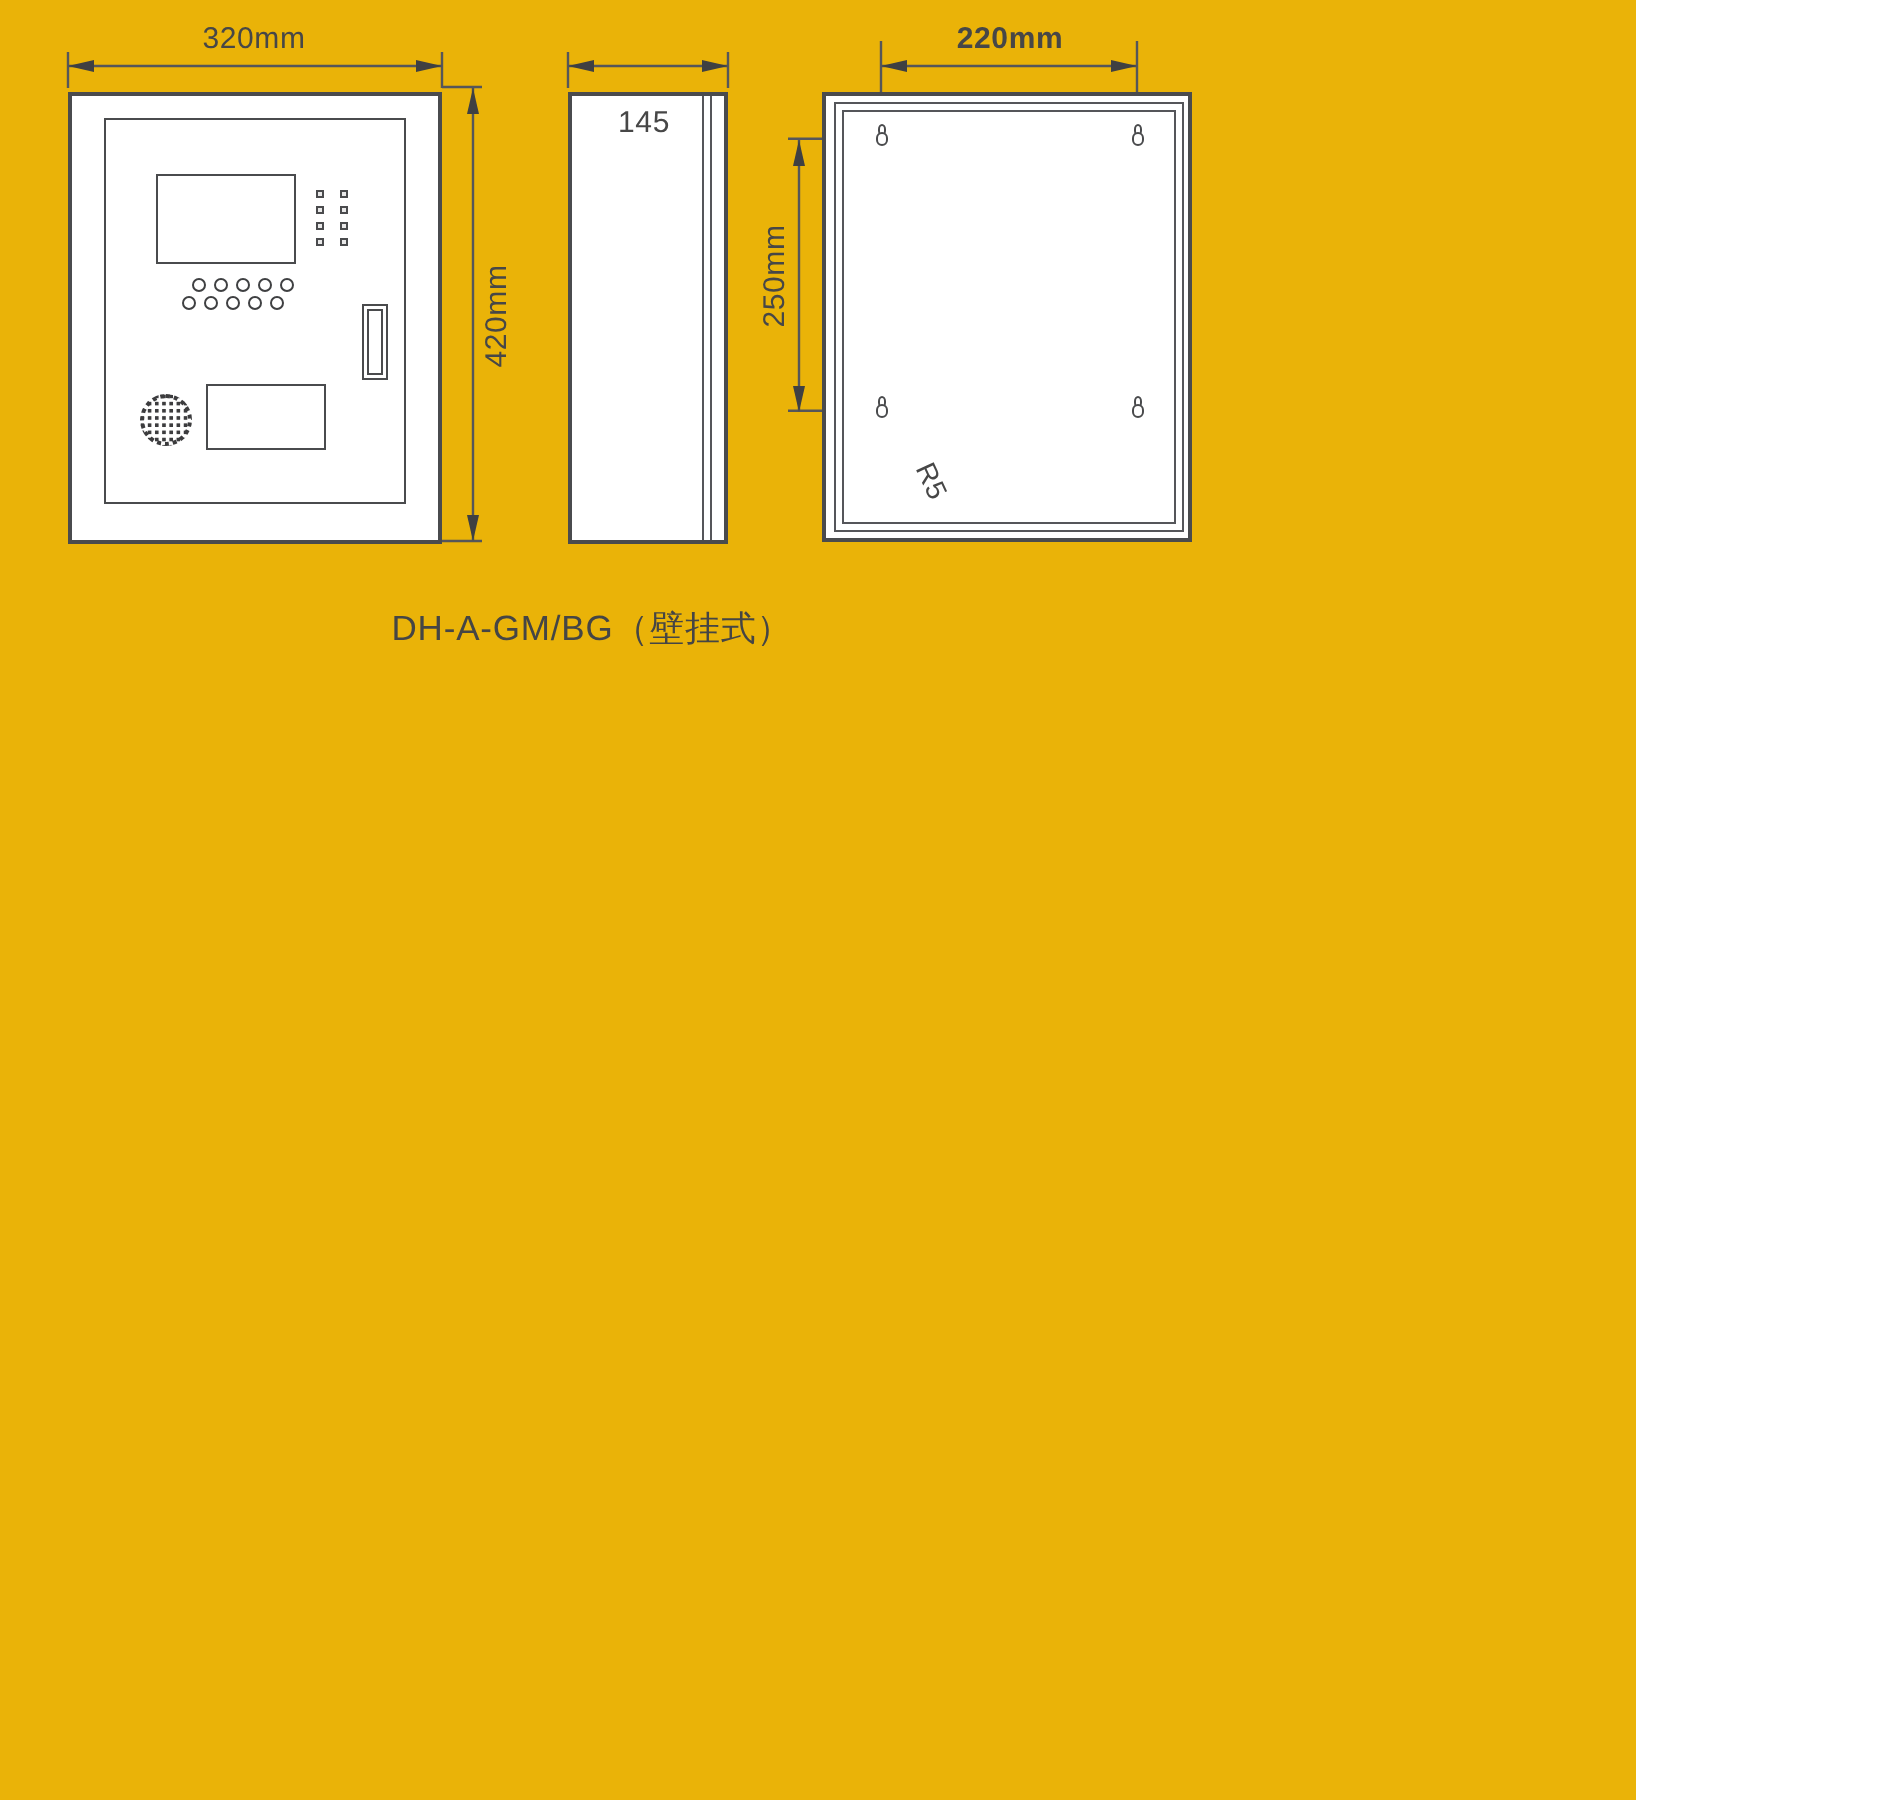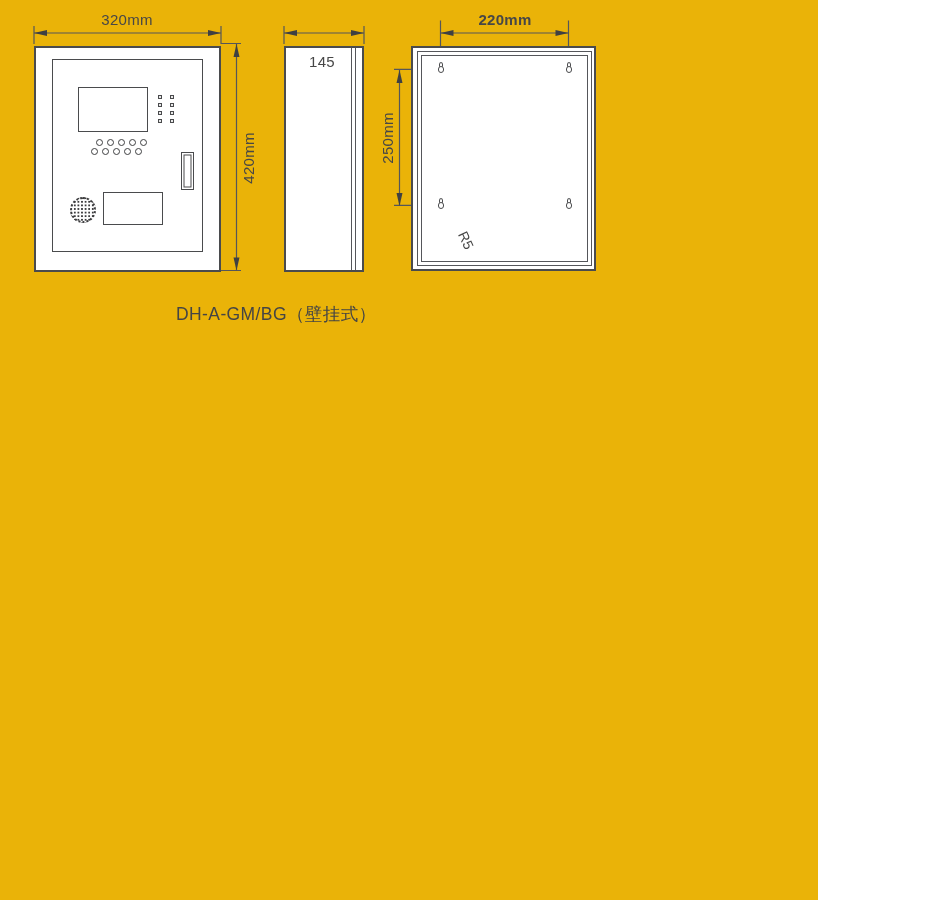--- a/index.html
+++ b/index.html
@@ -45,21 +45,21 @@
   
   .dimtxt{position:absolute;font-size:15px;color:#474747;text-align:center;
     letter-spacing:.3px;white-space:nowrap;line-height:16px;}
   .t320{left:87px;top:12px;width:80px;}
   .t145{left:292px;top:12px;width:60px;margin-top:42px;}
   .t220{left:465px;top:12px;width:80px;font-weight:bold;}
   .t420{left:209px;top:150px;width:80px;height:16px;transform:rotate(-90deg);}
   .t250{left:348px;top:130px;width:80px;height:16px;transform:rotate(-90deg);}
   .tr5{left:452px;top:233px;width:30px;height:14px;font-size:14px;transform:rotate(65deg);}
 
-  .title{position:absolute;left:176px;top:302px;width:240px;
+  .title{position:absolute;left:176px;top:302px;width:240px;text-align:center;
     font-size:17.5px;color:#454545;letter-spacing:.4px;white-space:nowrap;}
 
   .overlay{position:absolute;left:0;top:0;width:948px;height:900px;pointer-events:none;}
 </style>
 </head>
 <body>
 
 <div class="canvas">
 
   <svg class="overlay" width="948" height="900" viewBox="0 0 948 900">

